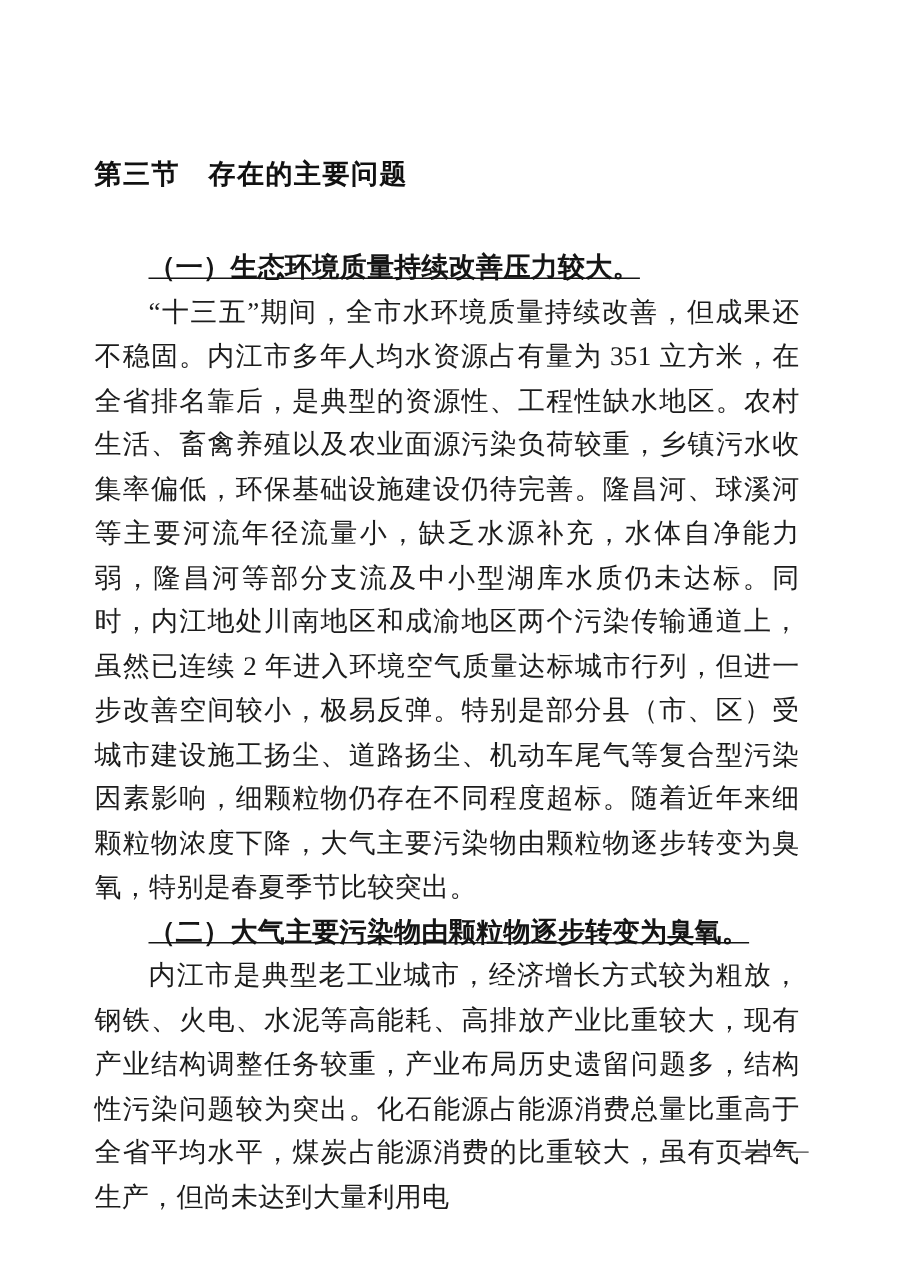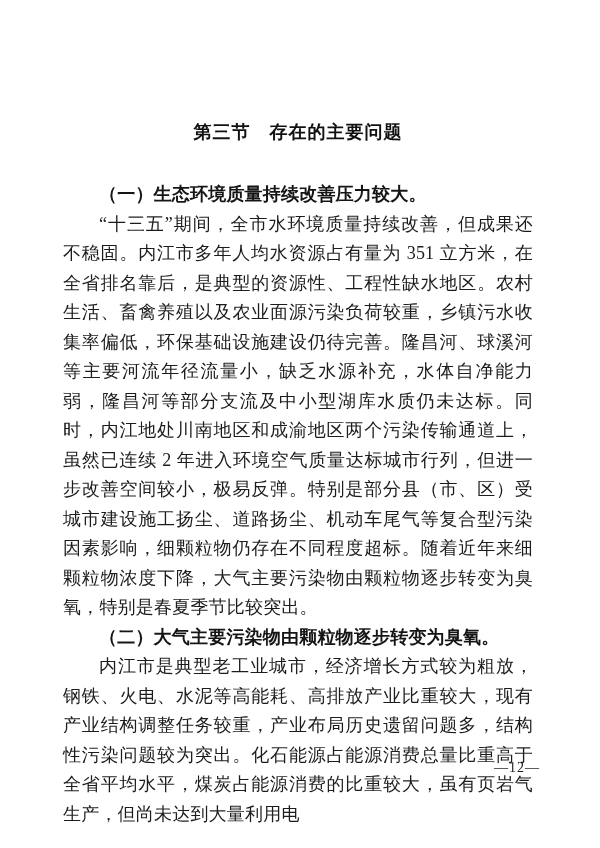--- a/index.html
+++ b/index.html
@@ -23,36 +23,35 @@
     position: absolute;
     left: 63px;
     top: 101px;
     width: 470px;
   }
   .doc-heading {
     font-family: "Liberation Sans", "DejaVu Sans", sans-serif;
     font-weight: bold;
     font-size: 18px;
     line-height: 30px;
-    text-align: center;
     letter-spacing: 1px;
     margin-bottom: 33px;
     color: #111111;
-    margin-top: 16px;
   }
   .para {
     font-size: 18px;
     line-height: 29.5px;
     text-align: justify;
     text-indent: 2em;
     letter-spacing: 0.2px;
   }
   .section-title {
     font-weight: bold;
     color: #151515;
+    text-decoration: underline;
   }
   .page-number {
     position: absolute;
     right: 60px;
     bottom: 72px;
     font-size: 14px;
     letter-spacing: 1px;
     color: #222222;
     font-family: "Liberation Serif", "DejaVu Serif", serif;
   }

